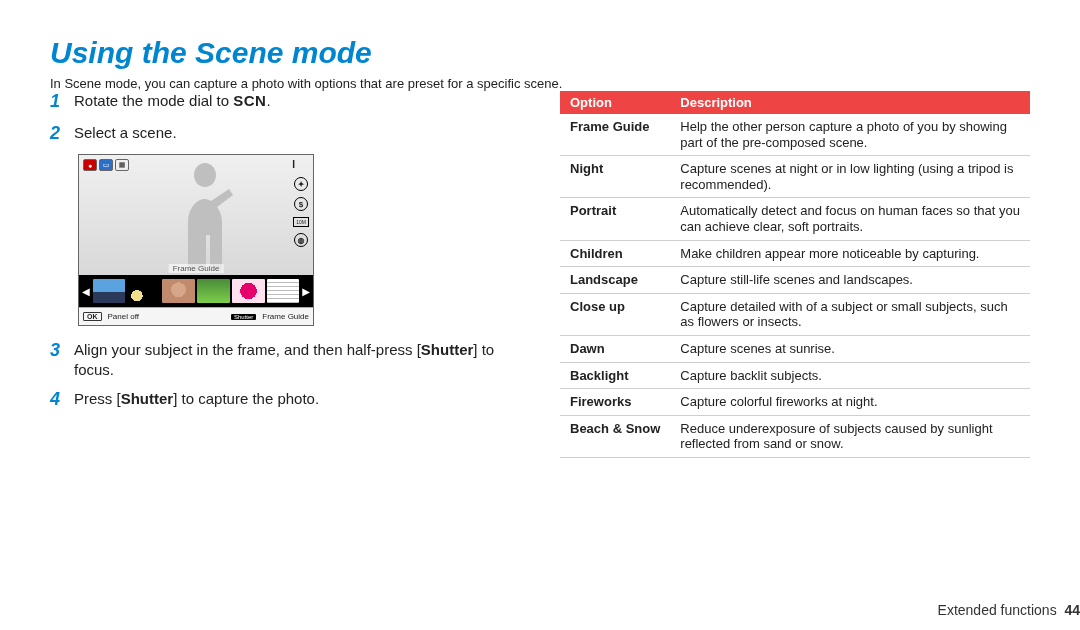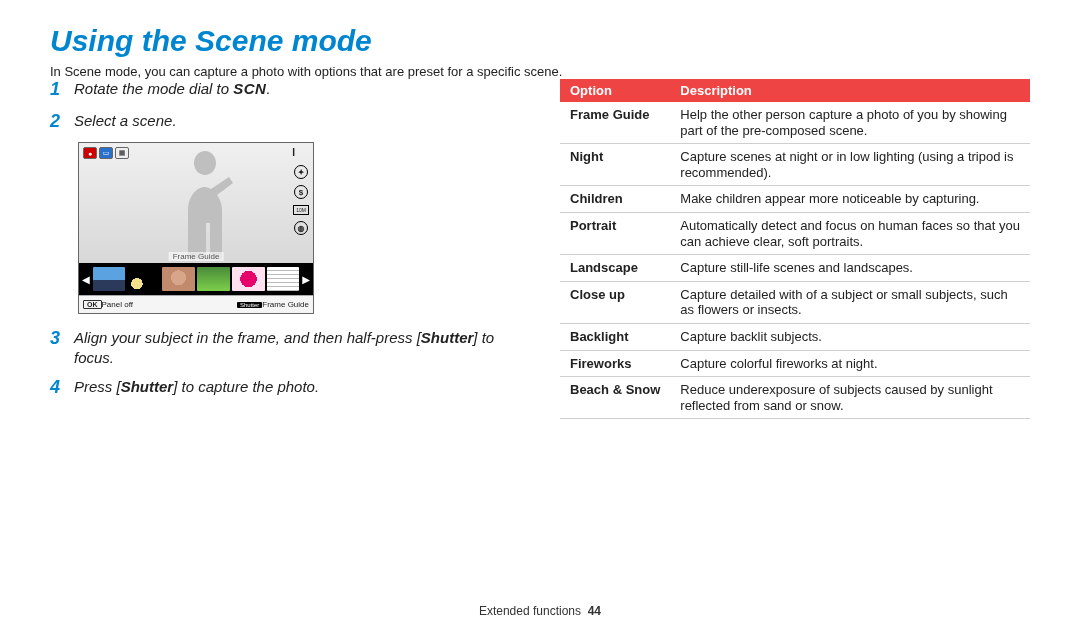--- a/index.html
+++ b/index.html
@@ -1,26 +1,26 @@
 <!DOCTYPE html>
 <html><head>
 <meta charset="utf-8">
 <style>
   * { margin: 0; padding: 0; box-sizing: border-box; }
   html, body { width: 1080px; height: 630px; background: #fff; font-family: "Segoe UI", Arial, sans-serif; color: #222; }
-  .page { padding: 24px 50px 10px 50px; height: 100%; position: relative; }
+  .page { padding: 36px 50px 10px 50px; height: 100%; position: relative; }
   .title { font-size: 30px; font-weight: 700; font-style: italic; color: #0086d1; margin-bottom: 6px; }
   .intro { font-size: 13px; }
   .cols { display: flex; gap: 40px; }
   .left { width: 470px; }
   .right { flex: 1; }
 
   .step { display: flex; margin-bottom: 10px; }
   .step .num { font-style: italic; font-weight: 600; color: #0086d1; font-size: 18px; width: 24px; flex-shrink: 0; line-height: 1.2; }
-  .step .txt { font-size: 15px; line-height: 1.3; font-style: italic; }
+  .step .txt { font-size: 15px; line-height: 1.3; }
   .step .txt b { font-weight: 700; }
   .scn { font-family: Arial, sans-serif; font-weight: 700; font-size: 15px; letter-spacing: 0.5px; }
 
   
   .lcd-wrap { margin: 6px 0 14px 28px; }
   .lcd { width: 236px; border: 1px solid #666; background: #ebebeb; font-size: 10px; color: #222; }
   .lcd-top { height: 120px; position: relative; background: linear-gradient(#f0f0f0,#d8d8d8); }
   .silhouette { position: absolute; left: 54%; top: 8px; transform: translateX(-50%); }
   .silhouette svg { display: block; }
   .lcd-top-icons-left { position: absolute; top: 4px; left: 4px; display: flex; gap: 2px; }
@@ -36,32 +36,32 @@
   .lcd-strip { background: #000; display: flex; align-items: center; padding: 3px 2px; gap: 2px; height: 32px; }
   .arrow-btn { color: #fff; font-size: 10px; padding: 0 1px; }
   .thumb { flex: 1; height: 24px; border-radius: 1px; }
   .thumb.landscape { background: linear-gradient(#5ba3e0 55%, #2b3a5a 55%); }
   .thumb.night { background: radial-gradient(circle at 30% 70%, #f3e08a 0 20%, #000 20%); }
   .thumb.portrait { background: radial-gradient(circle at 50% 45%, #d7a68a 0 35%, #c28a6c 35%); }
   .thumb.children { background: linear-gradient(#4a8b3a,#7ccf4a); }
   .thumb.closeup { background: radial-gradient(circle at 50% 50%, #e6006b 0 40%, #ffe0ef 40%); }
   .thumb.text { background: repeating-linear-gradient(#fff,#fff 3px,#bbb 3px,#bbb 4px); }
 
-  .lcd-bottom { background: #f5f5f5; border-top: 1px solid #aaa; display: flex; align-items: center; padding: 2px 4px; gap: 0; font-size: 8px; height: 18px; }
+  .lcd-bottom { background: #f5f5f5; border-top: 1px solid #aaa; display: flex; align-items: center; padding: 2px 4px; gap: 6px; font-size: 8px; height: 18px; }
   .ok-btn { border: 1px solid #333; padding: 0 3px; font-size: 7px; font-weight: bold; border-radius: 1px; }
   .shutter-btn { background: #000; color: #fff; padding: 0 3px; font-size: 6px; border-radius: 1px; }
 
   
   table { width: 100%; border-collapse: collapse; font-size: 13px; }
   thead th { background: #ef4444; color: #fff; font-weight: 600; text-align: left; padding: 4px 10px; font-size: 13px; }
   tbody tr { border-bottom: 1px solid #cfcfcf; }
   tbody td { padding: 5px 10px; vertical-align: top; line-height: 1.2; }
   tbody td.opt { font-weight: 700; white-space: nowrap; width: 110px; }
 
-  .footer { position: absolute; bottom: 12px; left: 0; right: 0; text-align: center; font-size: 12px; color: #333; }
+  .footer { position: absolute; bottom: 12px; left: 0; right: 0; text-align: right; font-size: 14px; color: #333; }
   .footer b { font-weight: 700; }
 </style>
 </head>
 <body>
 
 <div class="page">
   <div class="title">Using the Scene mode</div>
   <div class="intro">In Scene mode, you can capture a photo with options that are preset for a specific scene.</div>
 
   <div class="cols">
@@ -148,34 +148,38 @@
         <tbody id="tbody">
             <tr>
               <td class="opt">Frame Guide</td>
               <td>Help the other person capture a photo of you by showing part of the pre-composed scene.</td>
             </tr>
             <tr>
               <td class="opt">Night</td>
               <td>Capture scenes at night or in low lighting (using a tripod is recommended).</td>
             </tr>
             <tr>
+              <td class="opt">Portrait</td>
+              <td>Automatically detect and focus on human faces so that you can achieve clear, soft portraits.</td>
+            </tr>
+            <tr>
               <td class="opt">Children</td>
               <td>Make children appear more noticeable by capturing.</td>
-            </tr>
-            <tr>
-              <td class="opt">Portrait</td>
-              <td>Automatically detect and focus on human faces so that you can achieve clear, soft portraits.</td>
             </tr>
             <tr>
               <td class="opt">Landscape</td>
               <td>Capture still-life scenes and landscapes.</td>
             </tr>
             <tr>
               <td class="opt">Close up</td>
               <td>Capture detailed with of a subject or small subjects, such as flowers or insects.</td>
+            </tr>
+            <tr>
+              <td class="opt">Dawn</td>
+              <td>Capture scenes at sunrise.</td>
             </tr>
             <tr>
               <td class="opt">Backlight</td>
               <td>Capture backlit subjects.</td>
             </tr>
             <tr>
               <td class="opt">Fireworks</td>
               <td>Capture colorful fireworks at night.</td>
             </tr>
             <tr>

